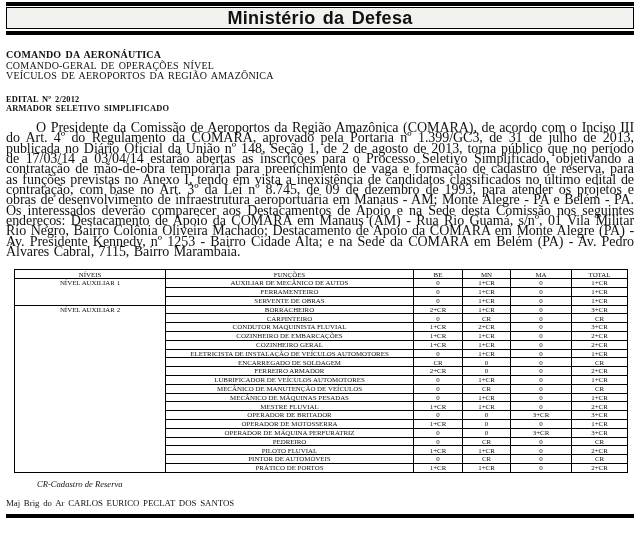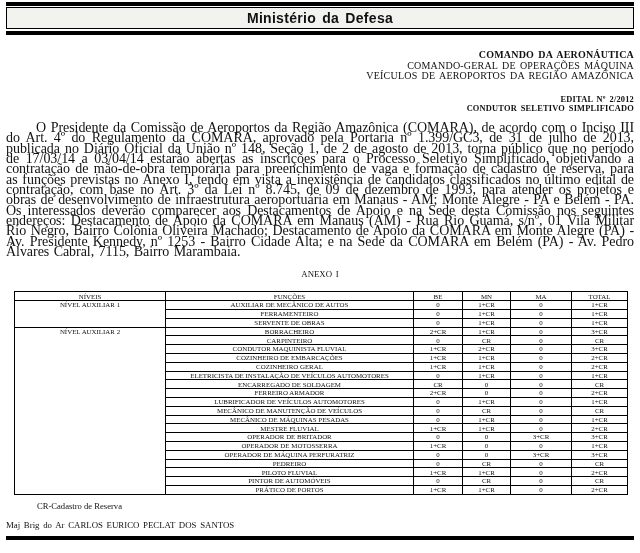--- a/index.html
+++ b/index.html
@@ -6,74 +6,73 @@
   html,body { background:#ffffff; }
   .page {
     width:640px; height:553px; background:#ffffff; color:#111111;
     font-family:"Liberation Serif","DejaVu Serif",serif;
     position:relative; overflow:hidden; padding:0 6px;
   }
   .top-rule    { height:4px; background:#000; margin-top:2px; }
   .masthead    { margin-top:1px; border:1px solid #000; background:#f2f2ef;
                  height:22px; display:flex; align-items:center; justify-content:center; }
   .masthead-title { font-family:"Liberation Sans","DejaVu Sans",sans-serif;
-                 font-weight:bold; font-size:14px; letter-spacing:0.3px; word-spacing:2px; }
+                 font-weight:bold; font-size:18px; letter-spacing:0.3px; word-spacing:2px; }
   .mid-rule    { height:4px; background:#000; margin-top:2px; }
 
-  .org-block   { text-align:right; margin-top:15px; font-size:10px; line-height:10.6px;
+  .org-block   { text-align:left; margin-top:15px; font-size:10px; line-height:10.6px;
                  letter-spacing:0.2px; word-spacing:1.5px; }
   .org-bold    { font-weight:bold; }
-  .edital-block{ text-align:right; margin-top:13px; font-weight:bold; font-size:8.4px;
+  .edital-block{ text-align:left; margin-top:13px; font-weight:bold; font-size:8.4px;
                  line-height:9.6px; letter-spacing:0.2px; word-spacing:1.5px; }
 
   .body-text   { margin-top:9px; font-size:14px; line-height:10.35px;
                  text-align:justify; text-indent:30px; letter-spacing:-0.05px; word-spacing:1px; }
 
   .anexo-title { text-align:center; margin-top:12px; font-size:8.8px; word-spacing:1.5px; }
 
   table.anexo  { border-collapse:collapse; table-layout:fixed; width:613px;
                  margin:12px 0 0 8px; font-size:6.9px; }
   table.anexo th, table.anexo td {
                  border:1px solid #000; padding:0 2px; height:8.8px; line-height:7.5px;
                  font-weight:normal; text-align:center; overflow:hidden; white-space:nowrap; }
   td.cell-funcao { text-align:left; }
   td.cell-nivel  { vertical-align:top; }
 
-  .footer-notes{ margin-top:6px; margin-left:31px; font-size:8.6px; line-height:11.6px; }
+  .footer-notes{ margin-top:6px; margin-left:31px; font-size:8.6px; line-height:11.6px;font-style:italic; }
   .signature   { margin-top:8px; text-align:left; padding-right:51px; font-size:8.8px;
                  word-spacing:1.5px; }
   .bottom-rule { height:4px; background:#000; margin-top:6px; }
 </style>
 </head>
 <body>
 
 <div class="page">
 
   <div class="top-rule"></div>
 
   <div class="masthead">
     <span class="masthead-title">Ministério da Defesa</span>
   </div>
 
   <div class="mid-rule"></div>
 
   <div class="org-block">
     <div class="org-bold">COMANDO DA AERONÁUTICA</div>
-    <div>COMANDO-GERAL DE OPERAÇÕES MÁQUINA</div>
+    <div>COMANDO-GERAL DE OPERAÇÕES NÍVEL</div>
     <div>VEÍCULOS DE AEROPORTOS DA REGIÃO AMAZÔNICA</div>
   </div>
 
   <div class="edital-block">
     <div>EDITAL Nº 2/2012</div>
-    <div>CONDUTOR SELETIVO SIMPLIFICADO</div>
+    <div>ARMADOR SELETIVO SIMPLIFICADO</div>
   </div>
 
   <p class="body-text">O Presidente da Comissão de Aeroportos da Região Amazônica (COMARA), de acordo com o Inciso III do Art. 4º do Regulamento da COMARA, aprovado pela Portaria nº 1.399/GC3, de 31 de julho de 2013, publicada no Diário Oficial da União nº 148, Seção 1, de 2 de agosto de 2013, torna público que no período de 17/03/14 a 03/04/14 estarão abertas as inscrições para o Processo Seletivo Simplificado, objetivando a contratação de mão-de-obra temporária para preenchimento de vaga e formação de cadastro de reserva, para as funções previstas no Anexo I, tendo em vista a inexistência de candidatos classificados no último edital de contratação, com base no Art. 3º da Lei nº 8.745, de 09 de dezembro de 1993, para atender os projetos e obras de desenvolvimento de infraestrutura aeroportuária em Manaus - AM; Monte Alegre - PA e Belém - PA. Os interessados deverão comparecer aos Destacamentos de Apoio e na Sede desta Comissão nos seguintes endereços: Destacamento de Apoio da COMARA em Manaus (AM) - Rua Rio Guamá, s/nº, 01 Vila Militar Rio Negro, Bairro Colônia Oliveira Machado; Destacamento de Apoio da COMARA em Monte Alegre (PA) - Av. Presidente Kennedy, nº 1253 - Bairro Cidade Alta; e na Sede da COMARA em Belém (PA) - Av. Pedro Álvares Cabral, 7115, Bairro Marambaia.</p>
 
-  <div class="anexo-title">ANEXO I</div>
 
   <table class="anexo">
     <colgroup>
         <col style="width: 151px;">
         <col style="width: 248px;">
         <col style="width: 49px;">
         <col style="width: 48px;">
         <col style="width: 61px;">
         <col style="width: 56px;">
       </colgroup>

